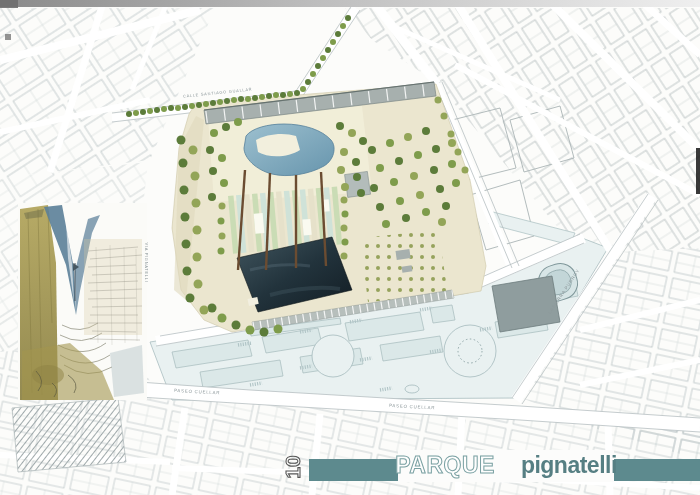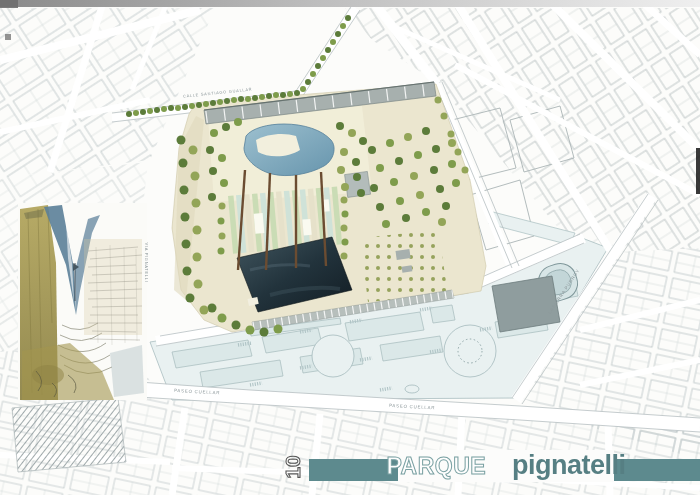--- a/index.html
+++ b/index.html
@@ -13,21 +13,21 @@
   .lab-pce{left:389px;top:401px;transform:rotate(3deg) scale(.55);}
   .lab-csg{left:183px;top:92px;transform:rotate(-6deg) scale(.5);}
   .lab-lp {left:549px;top:309px;transform:rotate(-56deg) scale(.55);}
   .lab-vp {left:146px;top:238px;transform:rotate(90deg) scale(.5);}
   
   .bar{position:absolute;left:309px;top:459px;width:391px;height:22px;background:#5d8a8e;}
   .titlepanel{position:absolute;left:398px;top:450px;width:216px;height:32px;background:#fcfcfb;
               display:flex;align-items:baseline;justify-content:center;line-height:30px;white-space:nowrap;}
   .t-outline{font-weight:bold;font-size:23px;color:#fefefe;letter-spacing:.5px;
              -webkit-text-stroke:1px #79a0a2;}
-  .t-solid{font-weight:bold;font-size:27px;color:#567f83;letter-spacing:-.5px;margin-left:26px;}
+  .t-solid{font-weight:bold;font-size:23px;color:#567f83;letter-spacing:-.5px;margin-left:26px;}
   .sheetnum{position:absolute;left:281px;top:452px;width:30px;height:30px;text-align:center;
             font-weight:bold;font-size:21px;color:transparent;-webkit-text-stroke:1.1px #565656;
             transform:rotate(-90deg);}
   
   .scantop{position:absolute;left:0;top:0;width:700px;height:7px;
            background:linear-gradient(90deg,#8a8a8a,#bdbdbd 45%,#d9d9d9 75%,#efefef);}
   .corner{position:absolute;left:0;top:0;width:18px;height:8px;background:#6e6e6e;opacity:.9;}
   .speck{position:absolute;left:5px;top:34px;width:6px;height:6px;background:#787878;opacity:.8;}
   .edge-r{position:absolute;left:696px;top:148px;width:4px;height:46px;background:#161616;opacity:.85;}
 </style>

